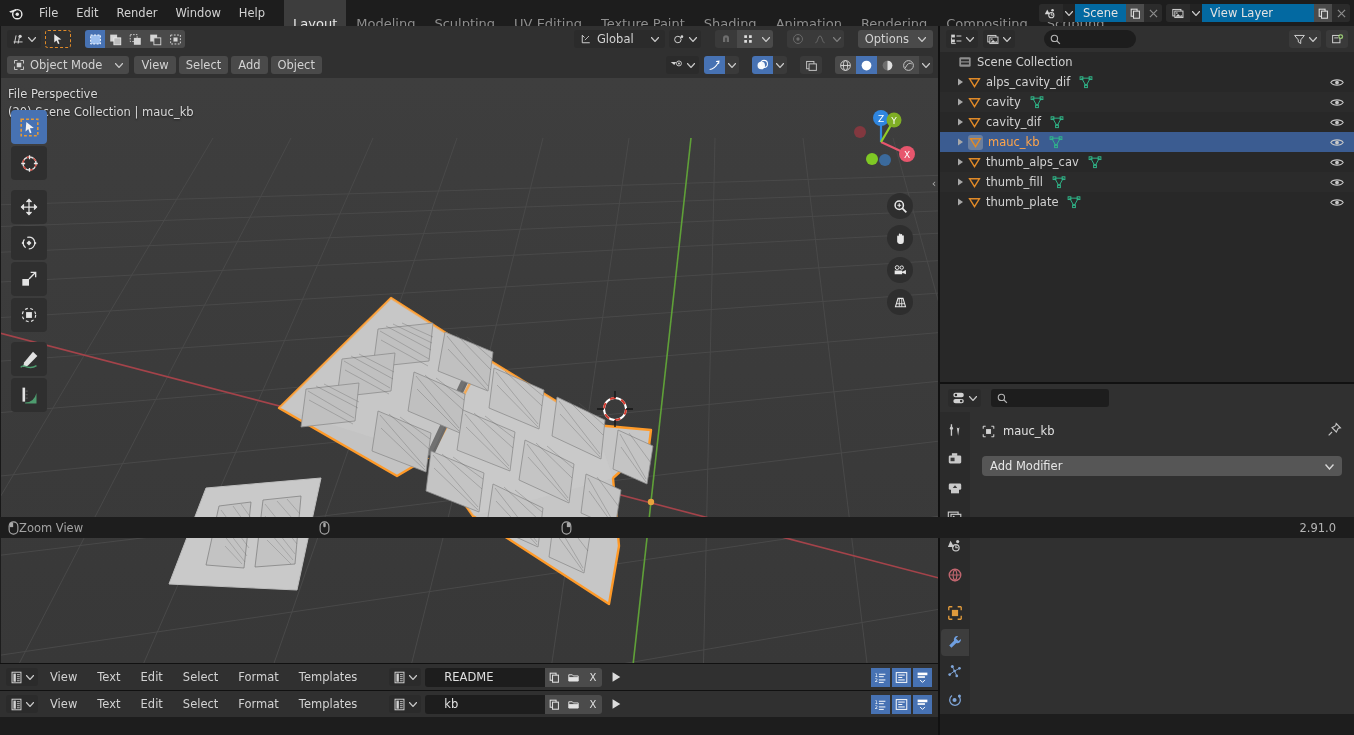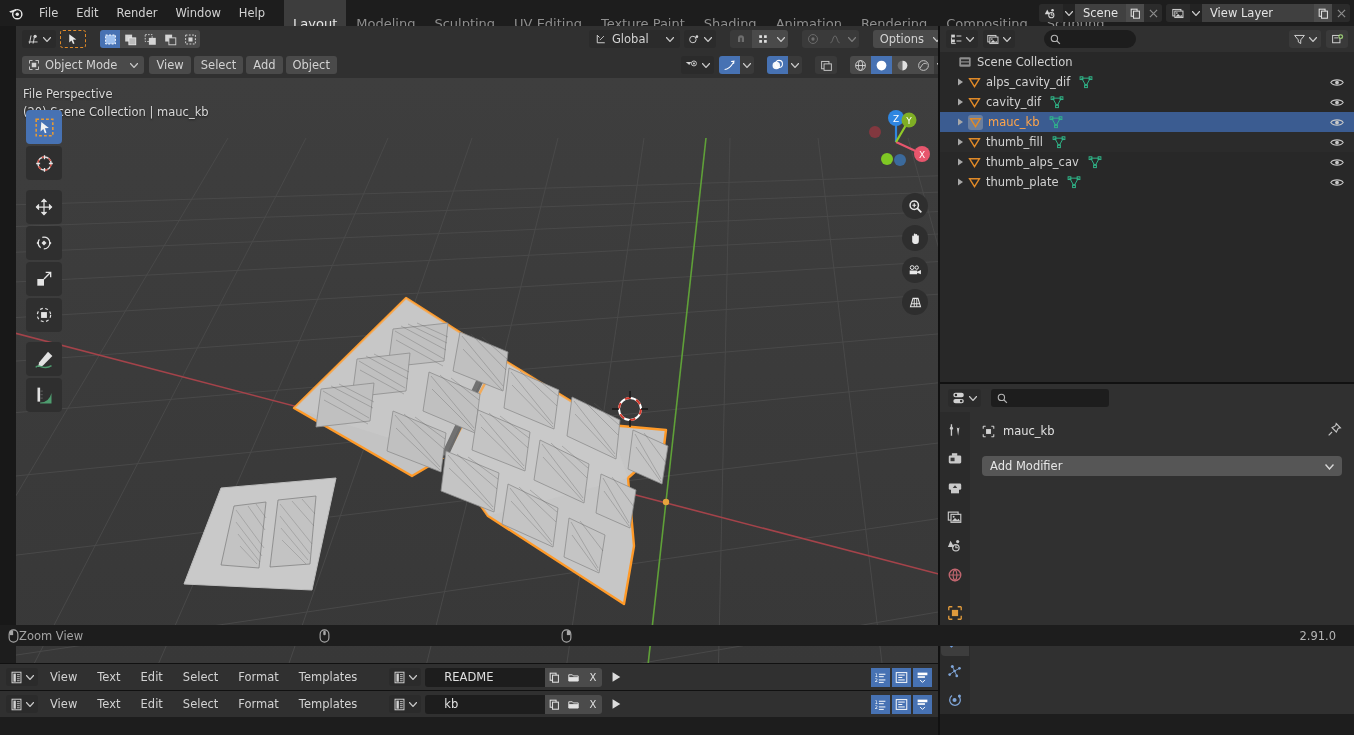--- a/index.html
+++ b/index.html
@@ -3,21 +3,21 @@
 <meta charset="utf-8">
 <style>
   * { box-sizing: border-box; margin:0; padding:0; }
   html,body{ background:#1d1d1d; }
   body{
     width:1354px; height:735px; overflow:hidden;
     font-family:"DejaVu Sans", sans-serif;
     font-size:11.5px; color:#d6d6d6;
     -webkit-font-smoothing:antialiased;
   }
-  #app{ position:relative; width:1354px; height:646px; background:#181818; }
+  #app{ position:relative; width:1354px; height:538px; background:#181818; }
 
   
   .topbar{
     position:absolute; left:0; top:0; width:1354px; height:26px;
     background:#1d1d1d; display:flex; align-items:center;
   }
   .blender-logo{ width:30px; height:26px; display:flex; align-items:center; justify-content:center; }
   .menu-item{
     padding:0 9px; height:20px; line-height:20px; color:#d2d2d2; border-radius:3px;
     font-size:11.5px; white-space:nowrap; cursor:default;
@@ -28,26 +28,26 @@
     border-radius:3px 3px 0 0; font-size:13px; white-space:nowrap; cursor:default;
     background:transparent;
   }
   .wstab.active{ background:#3d3d3d; color:#e6e6e6; }
   .topbar-right{ position:absolute; right:0; top:0; height:26px; display:flex; align-items:center; gap:4px; padding-right:4px;}
   .datablock{
     display:flex; align-items:center; height:18px; background:#232323;
     border-radius:3px; overflow:hidden;
   }
   .db-icon{ width:24px; height:18px; display:flex; align-items:center; justify-content:center; background:#2b2b2b;}
-  .db-name{ padding:0 8px; height:18px; line-height:18px; background:#404040; font-size:11.5px; color:#e3e3e3;}
+  .db-name{ padding:0 8px; height:18px; line-height:18px; background:#0369a1; font-size:11.5px; color:#e3e3e3;}
   .db-btn{ width:18px; height:18px; display:flex; align-items:center; justify-content:center; background:#4b4b4b;}
   .db-btn.dim{ background:#2b2b2b; }
 
   
-  .viewport-area{ position:absolute; left:16px; top:26px; width:938px; height:637px; }
+  .viewport-area{ position:absolute; left:1px; top:26px; width:938px; height:637px; }
   .vp-header{
     position:absolute; left:0; top:0; width:938px; height:26px; background:#303030;
     display:flex; align-items:center; padding:0 6px; gap:4px;
   }
   .vp-header2{
     position:absolute; left:0; top:26px; width:938px; height:26px; background:#303030;
     display:flex; align-items:center; padding:0 6px; gap:5px;
   }
   .hbtn{
     height:18px; min-width:18px; background:#2b2b2b; border-radius:3px;
@@ -918,20 +918,47 @@
                 <rect x="6.4" y="10.2" width="3.2" height="3.2" fill="none" stroke="#2fb88a" stroke-width="1.1"></rect>
               </svg>
             </span>
             <span class="ol-eye">
               <svg width="14" height="11" viewBox="0 0 18 12">
                 <path d="M1 6 C4 1.5 14 1.5 17 6 C14 10.5 4 10.5 1 6 Z" fill="none" stroke="#c9c9c9" stroke-width="1.3"></path>
                 <circle cx="9" cy="6" r="2.4" fill="#c9c9c9"></circle>
               </svg>
             </span>
           </div>
+          <div class="ol-row alt">
+            <span class="ol-disc">
+              <svg width="7" height="8" viewBox="0 0 7 8">
+                <path d="M1 0.6 L6 4 L1 7.4 Z" fill="#a8a8a8"></path>
+              </svg>
+            </span>
+            <span style="display: flex; align-items: center;">
+              <svg width="13" height="13" viewBox="0 0 16 16">
+                <path d="M2 3.5 H14 L8 13 Z" fill="none" stroke="#e08a28" stroke-width="1.8"></path>
+              </svg>
+            </span>
+            <span class="ol-label">cavity</span>
+            <span style="display: flex; align-items: center; margin-left: 9px;">
+              <svg width="14" height="13" viewBox="0 0 16 15">
+                <path d="M3 2.5 L13 2.5 L8 11.5 Z" fill="none" stroke="#2fb88a" stroke-width="1.1"></path>
+                <rect x="1.2" y="0.9" width="3.2" height="3.2" fill="none" stroke="#2fb88a" stroke-width="1.1"></rect>
+                <rect x="11.6" y="0.9" width="3.2" height="3.2" fill="none" stroke="#2fb88a" stroke-width="1.1"></rect>
+                <rect x="6.4" y="10.2" width="3.2" height="3.2" fill="none" stroke="#2fb88a" stroke-width="1.1"></rect>
+              </svg>
+            </span>
+            <span class="ol-eye">
+              <svg width="14" height="11" viewBox="0 0 18 12">
+                <path d="M1 6 C4 1.5 14 1.5 17 6 C14 10.5 4 10.5 1 6 Z" fill="none" stroke="#c9c9c9" stroke-width="1.3"></path>
+                <circle cx="9" cy="6" r="2.4" fill="#c9c9c9"></circle>
+              </svg>
+            </span>
+          </div>
           <div class="ol-row">
             <span class="ol-disc">
               <svg width="7" height="8" viewBox="0 0 7 8">
                 <path d="M1 0.6 L6 4 L1 7.4 Z" fill="#a8a8a8"></path>
               </svg>
             </span>
             <span style="display: flex; align-items: center;">
               <svg width="13" height="13" viewBox="0 0 16 16">
                 <path d="M2 3.5 H14 L8 13 Z" fill="none" stroke="#e08a28" stroke-width="1.8"></path>
               </svg>
@@ -972,59 +999,59 @@
                 <rect x="6.4" y="10.2" width="3.2" height="3.2" fill="none" stroke="#2fb88a" stroke-width="1.1"></rect>
               </svg>
             </span>
             <span class="ol-eye">
               <svg width="14" height="11" viewBox="0 0 18 12">
                 <path d="M1 6 C4 1.5 14 1.5 17 6 C14 10.5 4 10.5 1 6 Z" fill="none" stroke="#c9c9c9" stroke-width="1.3"></path>
                 <circle cx="9" cy="6" r="2.4" fill="#c9c9c9"></circle>
               </svg>
             </span>
           </div>
-          <div class="ol-row alt">
+          <div class="ol-row">
             <span class="ol-disc">
               <svg width="7" height="8" viewBox="0 0 7 8">
                 <path d="M1 0.6 L6 4 L1 7.4 Z" fill="#a8a8a8"></path>
               </svg>
             </span>
             <span style="display: flex; align-items: center;">
               <svg width="13" height="13" viewBox="0 0 16 16">
                 <path d="M2 3.5 H14 L8 13 Z" fill="none" stroke="#e08a28" stroke-width="1.8"></path>
               </svg>
             </span>
-            <span class="ol-label">thumb_fill</span>
+            <span class="ol-label">thumb_alps_cav</span>
             <span style="display: flex; align-items: center; margin-left: 9px;">
               <svg width="14" height="13" viewBox="0 0 16 15">
                 <path d="M3 2.5 L13 2.5 L8 11.5 Z" fill="none" stroke="#2fb88a" stroke-width="1.1"></path>
                 <rect x="1.2" y="0.9" width="3.2" height="3.2" fill="none" stroke="#2fb88a" stroke-width="1.1"></rect>
                 <rect x="11.6" y="0.9" width="3.2" height="3.2" fill="none" stroke="#2fb88a" stroke-width="1.1"></rect>
                 <rect x="6.4" y="10.2" width="3.2" height="3.2" fill="none" stroke="#2fb88a" stroke-width="1.1"></rect>
               </svg>
             </span>
             <span class="ol-eye">
               <svg width="14" height="11" viewBox="0 0 18 12">
                 <path d="M1 6 C4 1.5 14 1.5 17 6 C14 10.5 4 10.5 1 6 Z" fill="none" stroke="#c9c9c9" stroke-width="1.3"></path>
                 <circle cx="9" cy="6" r="2.4" fill="#c9c9c9"></circle>
               </svg>
             </span>
           </div>
-          <div class="ol-row">
+          <div class="ol-row alt">
             <span class="ol-disc">
               <svg width="7" height="8" viewBox="0 0 7 8">
                 <path d="M1 0.6 L6 4 L1 7.4 Z" fill="#a8a8a8"></path>
               </svg>
             </span>
             <span style="display: flex; align-items: center;">
               <svg width="13" height="13" viewBox="0 0 16 16">
                 <path d="M2 3.5 H14 L8 13 Z" fill="none" stroke="#e08a28" stroke-width="1.8"></path>
               </svg>
             </span>
-            <span class="ol-label">thumb_alps_cav</span>
+            <span class="ol-label">thumb_fill</span>
             <span style="display: flex; align-items: center; margin-left: 9px;">
               <svg width="14" height="13" viewBox="0 0 16 15">
                 <path d="M3 2.5 L13 2.5 L8 11.5 Z" fill="none" stroke="#2fb88a" stroke-width="1.1"></path>
                 <rect x="1.2" y="0.9" width="3.2" height="3.2" fill="none" stroke="#2fb88a" stroke-width="1.1"></rect>
                 <rect x="11.6" y="0.9" width="3.2" height="3.2" fill="none" stroke="#2fb88a" stroke-width="1.1"></rect>
                 <rect x="6.4" y="10.2" width="3.2" height="3.2" fill="none" stroke="#2fb88a" stroke-width="1.1"></rect>
               </svg>
             </span>
             <span class="ol-eye">
               <svg width="14" height="11" viewBox="0 0 18 12">

